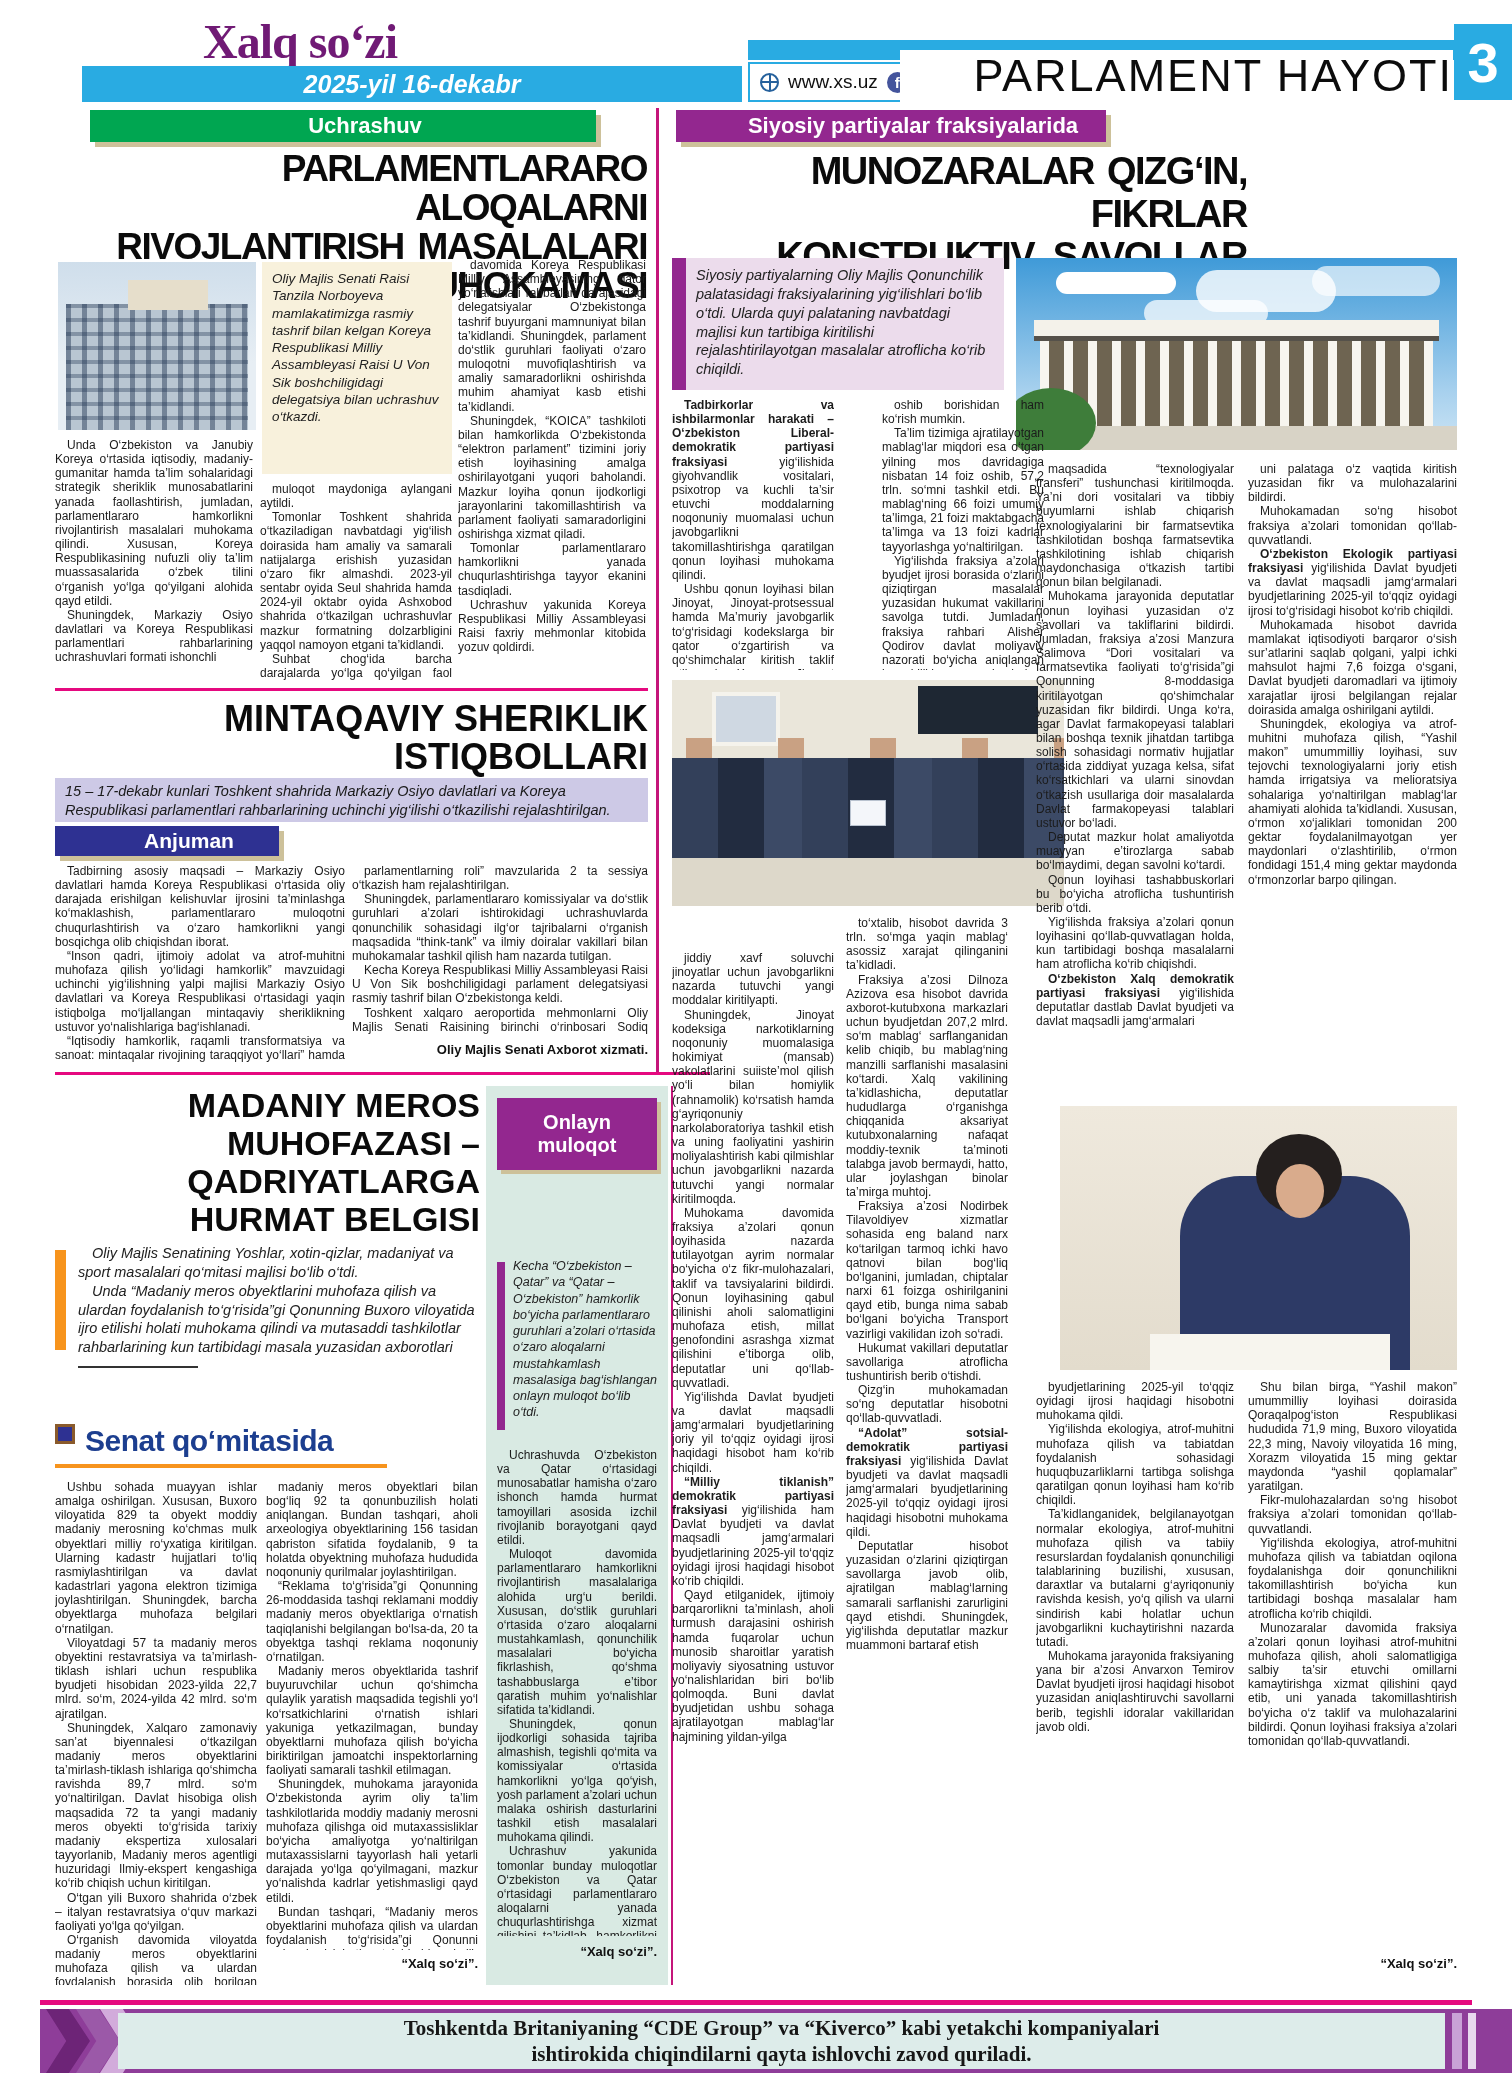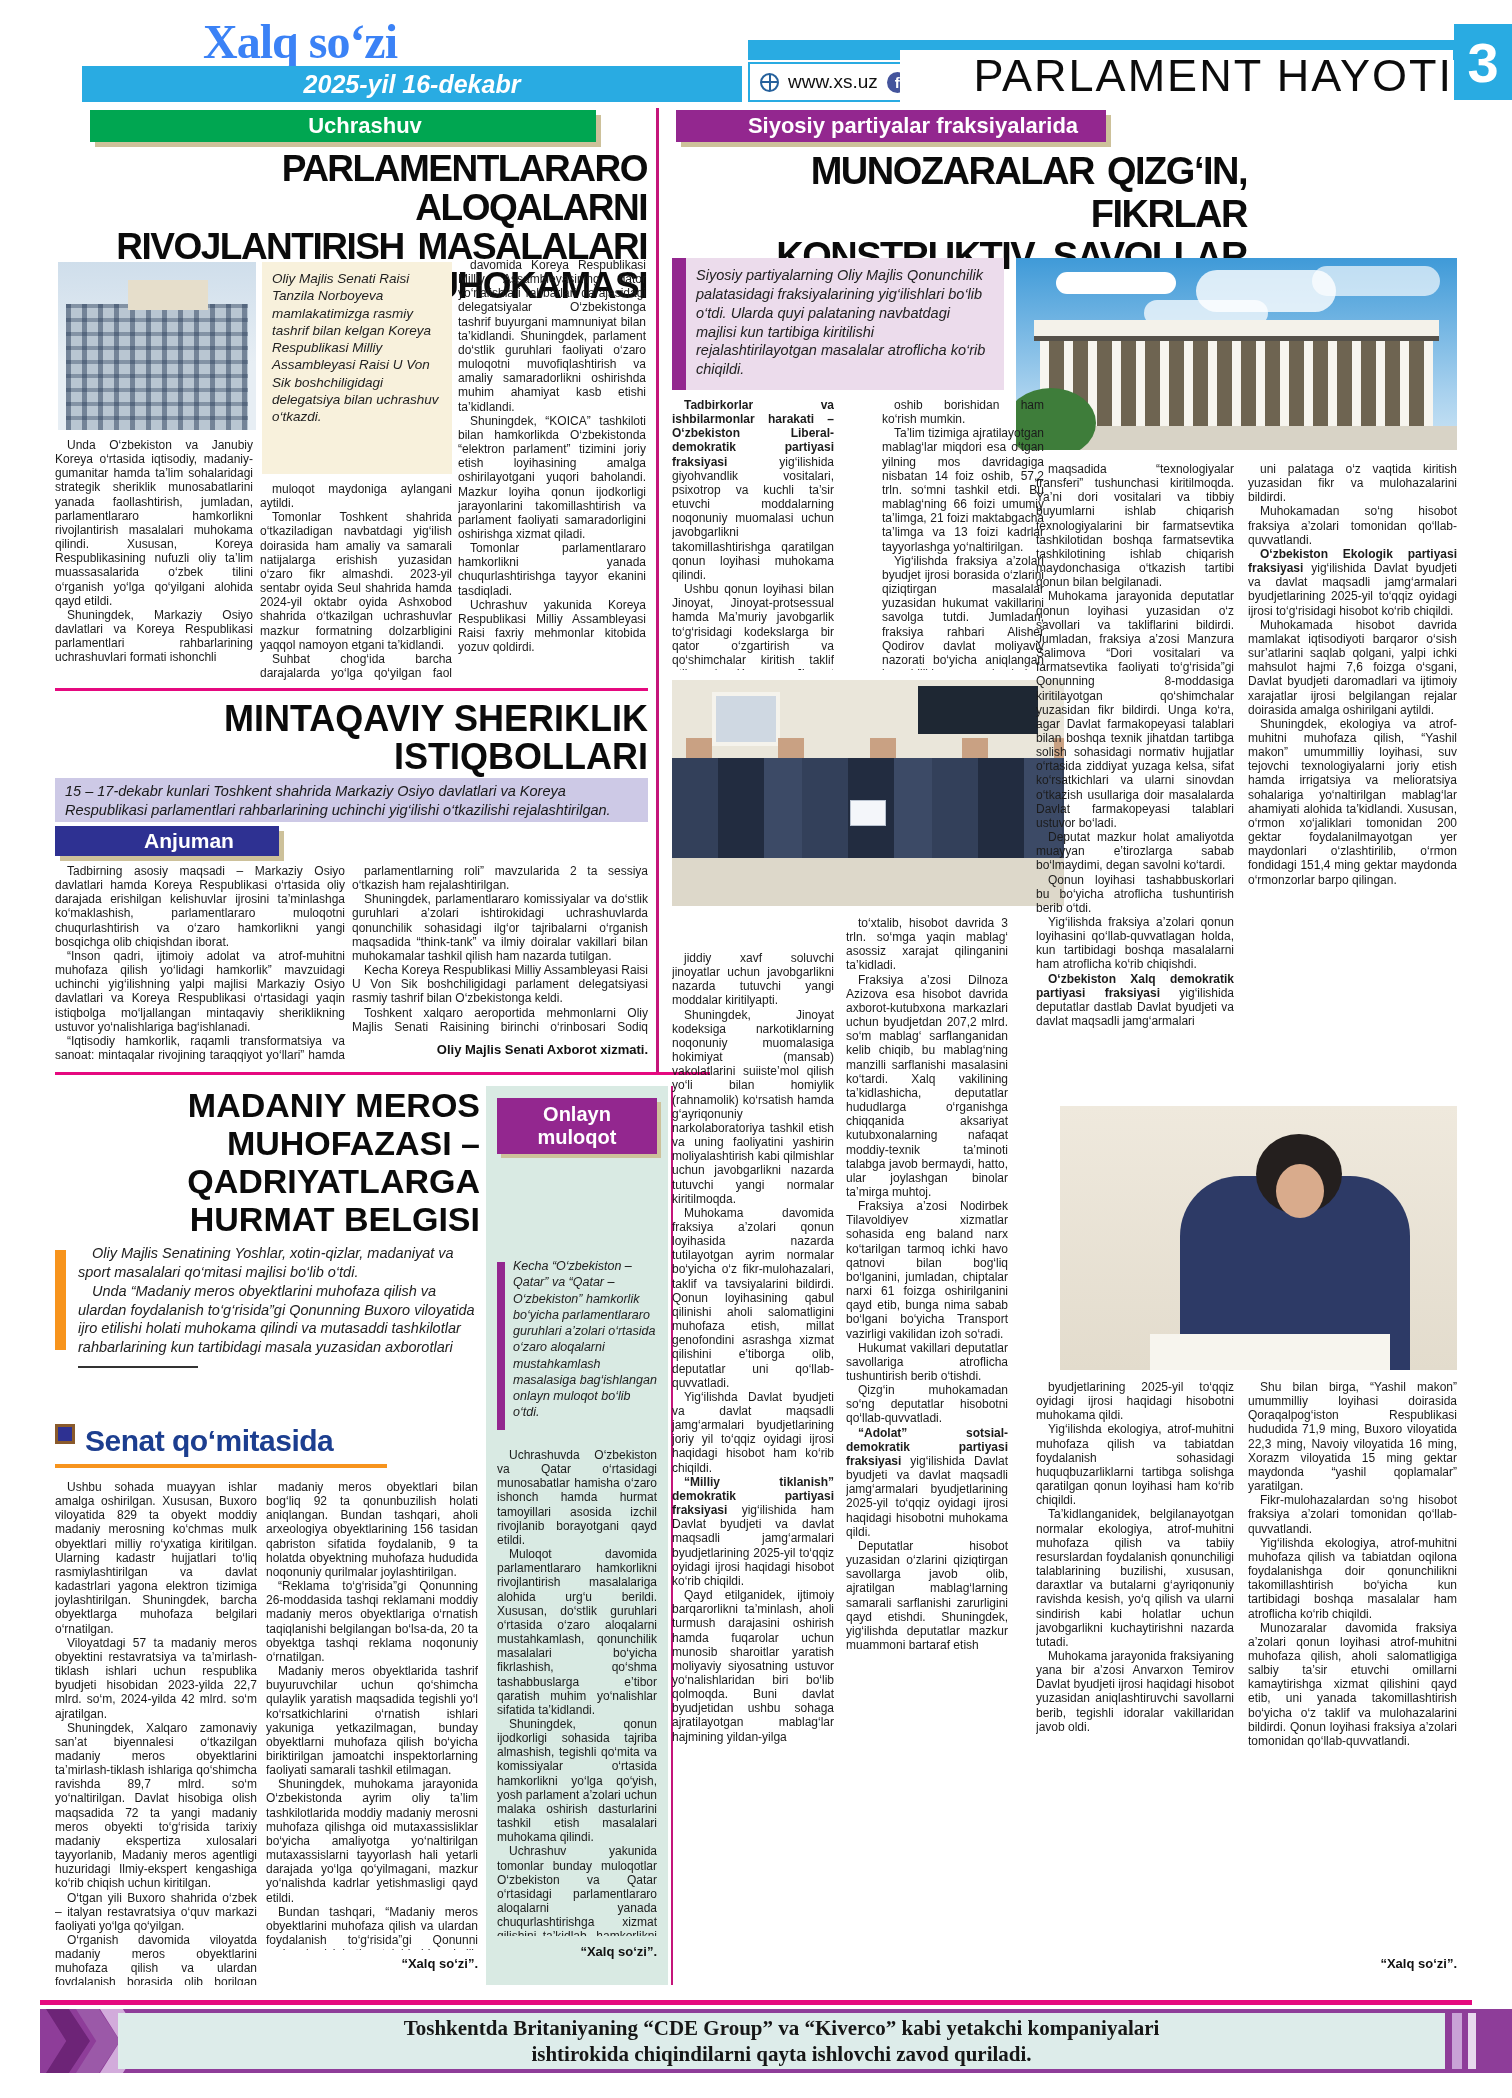--- a/index.html
+++ b/index.html
@@ -1,21 +1,21 @@
 <!DOCTYPE html>
 <html><head>
 <meta charset="utf-8">
 <style>
   html,body{margin:0;padding:0;background:#fff;}
   .page{position:relative;width:1512px;height:2098px;margin:0 auto;background:#fff;
         font-family:"Liberation Sans",sans-serif;color:#1c1c1c;overflow:hidden;}
   .abs{position:absolute;}
   
   .logo{left:203px;top:14px;font-family:"Liberation Serif",serif;font-weight:bold;
-        font-size:48px;color:#3b82f6;letter-spacing:-1px;}
+        font-size:48px;color:#701a75;letter-spacing:-1px;}
   .date-bar{left:82px;top:66px;width:660px;height:36px;background:#29abe2;display:flex;
         align-items:center;justify-content:center;color:#fff;font-weight:bold;
         font-style:italic;font-size:25px;}
   .top-blue{left:748px;top:40px;width:764px;height:20px;background:#29abe2;}
   .social-box{left:748px;top:62px;width:412px;height:40px;background:#fff;
         border:2px solid #29abe2;display:flex;align-items:center;gap:9px;
         padding:0 10px;box-sizing:border-box;font-size:19px;color:#111;}
   .icon-globe{width:19px;height:19px;border:2px solid #26619c;border-radius:50%;box-sizing:border-box;
         background:linear-gradient(#26619c,#26619c) center/100% 2px no-repeat,
                    linear-gradient(90deg,#26619c,#26619c) center/2px 100% no-repeat;}
@@ -57,21 +57,21 @@
   .intro-mad{left:78px;top:1244px;width:400px;height:112px;font-style:italic;font-size:14.5px;
         line-height:1.3;color:#222;overflow:hidden;}
   .intro-mad p{margin:0;text-indent:14px;}
   .senat-row{left:55px;top:1424px;width:430px;display:flex;gap:10px;}
   .senat-sq{width:20px;height:20px;background:#2e3192;border:3px solid #8a5a2b;box-sizing:border-box;}
   .senat-title{font-weight:bold;font-size:30px;color:#1c3e8f;letter-spacing:-0.5px;}
   .senat-line{left:55px;top:1464px;width:332px;height:4px;background:#f7941d;}
   .mad-rule{left:78px;top:1366px;width:120px;height:2px;background:#333;}
   
   .sidebar{left:486px;top:1086px;width:182px;height:899px;background:#d9eae3;}
-  .sb-kicker{left:497px;top:1098px;width:160px;height:56px;background:#93278f;color:#fff;font-weight:bold;
+  .sb-kicker{left:497px;top:1098px;width:160px;height:72px;background:#93278f;color:#fff;font-weight:bold;
         font-size:20px;line-height:1.15;display:flex;align-items:center;justify-content:center;text-align:center;
         white-space:pre-line;box-shadow:4px 4px 0 #cdc19a;}
   .sb-intro-bar{left:497px;top:1262px;width:8px;height:168px;background:#93278f;}
   .sb-intro{left:513px;top:1258px;width:146px;height:180px;font-style:italic;font-size:12.5px;
         line-height:1.3;color:#222;overflow:hidden;}
   
   .rule-pink{background:#e5097f;}
   .rule-v{background:#c4157a;}
   
   .photo{overflow:hidden;}

